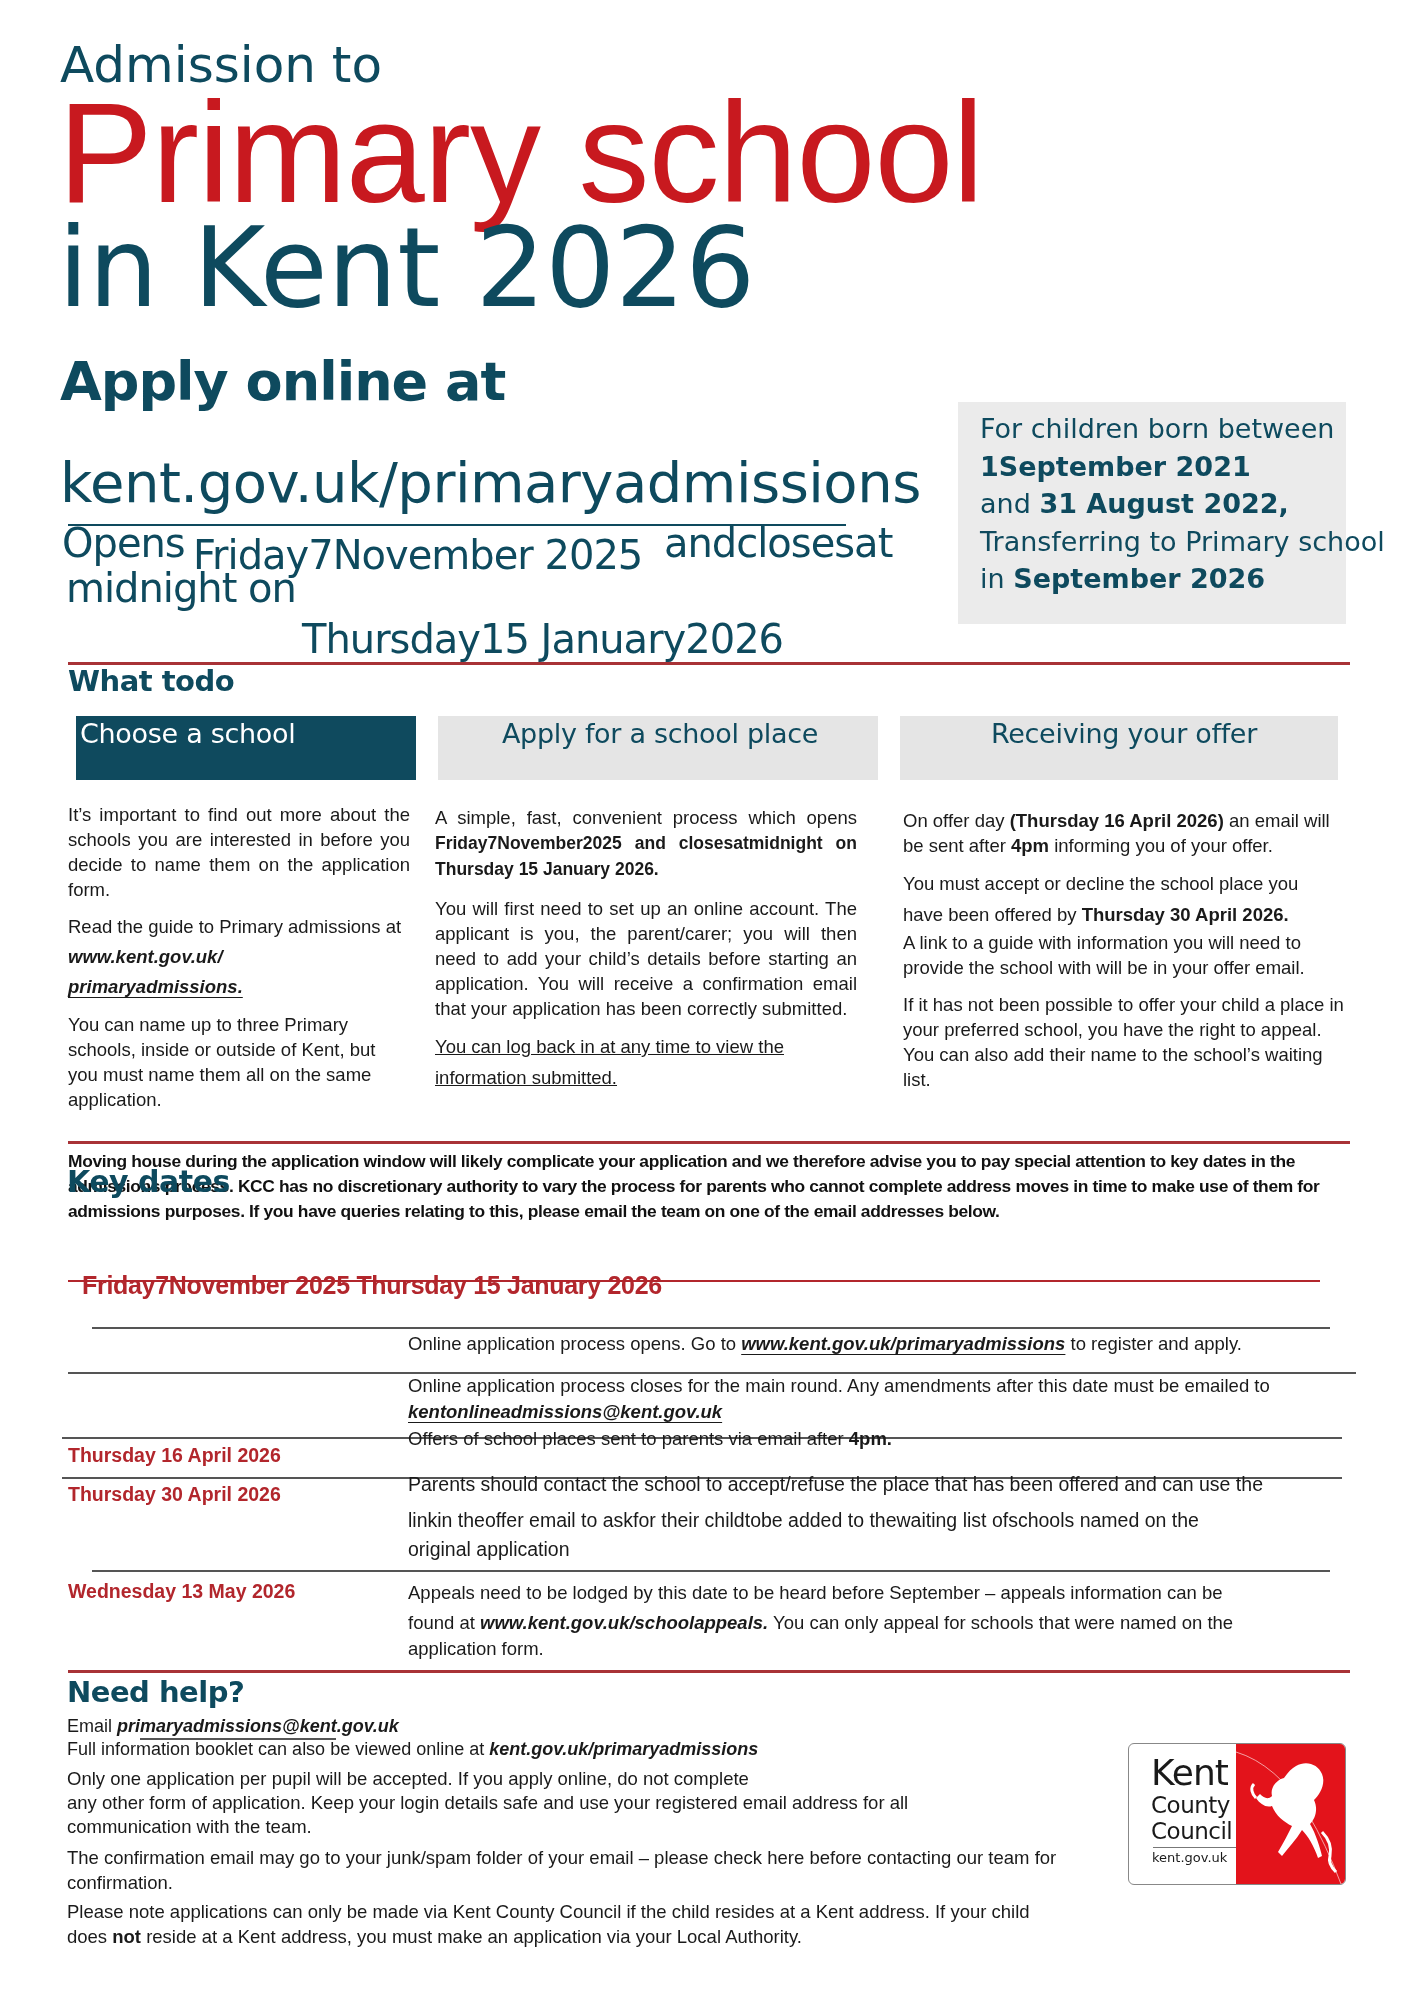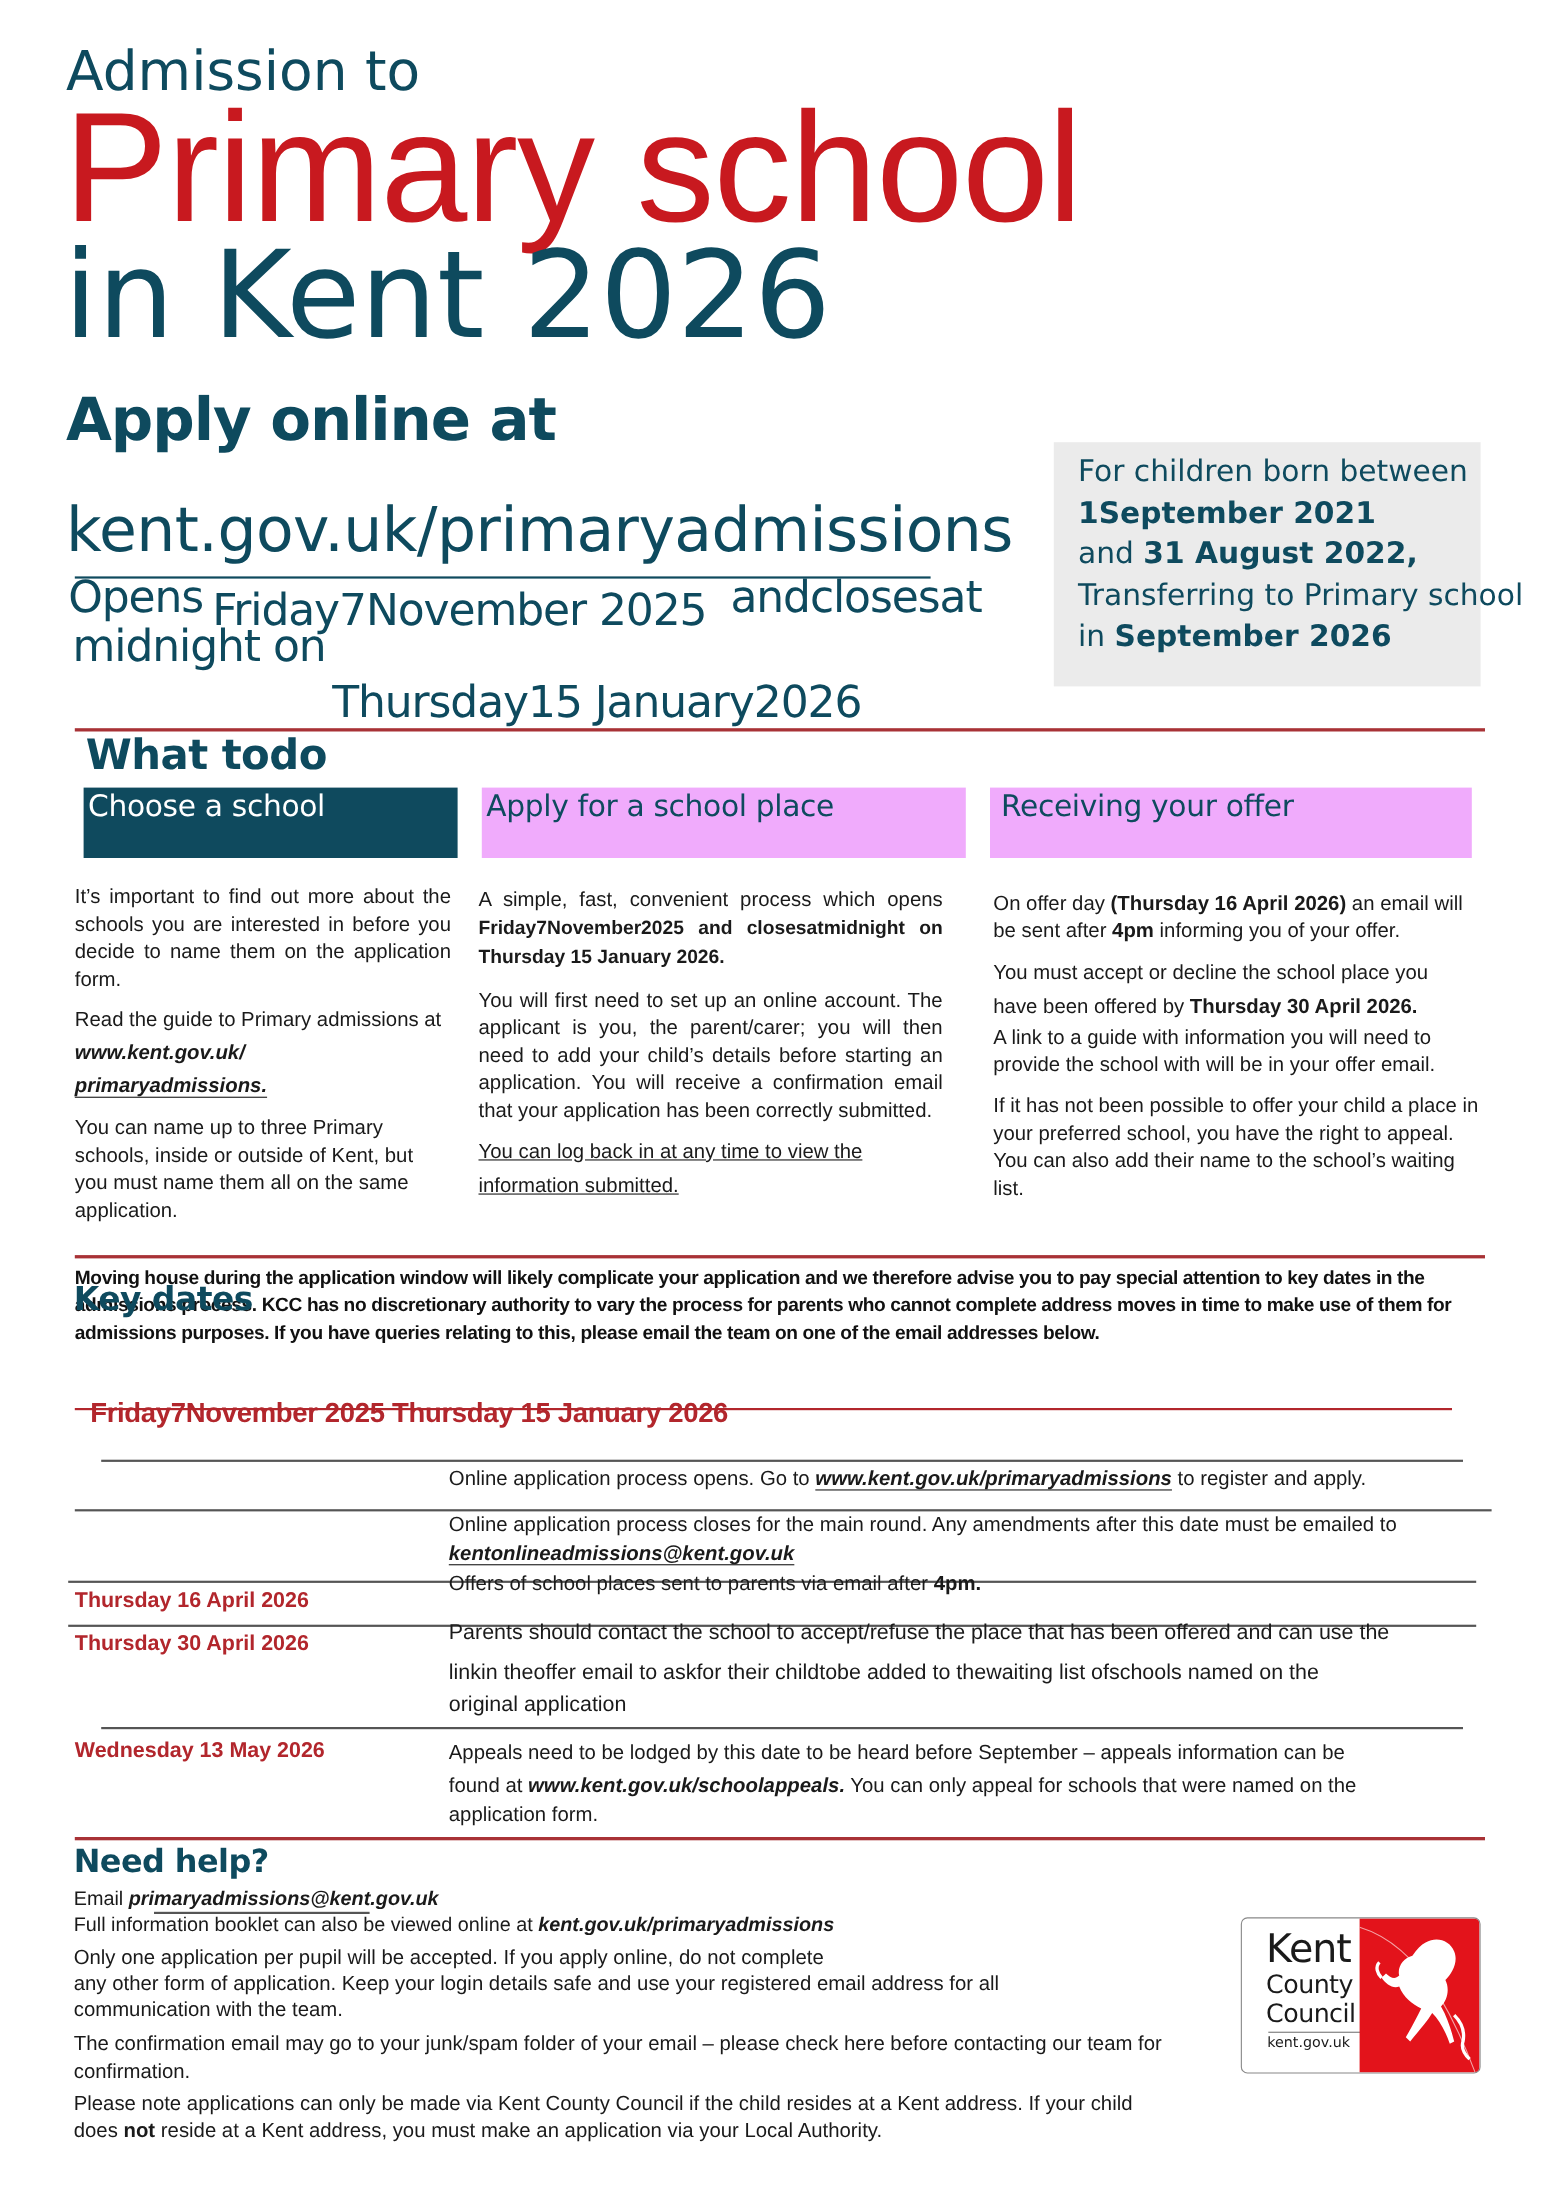--- a/index.html
+++ b/index.html
@@ -12,21 +12,21 @@
   .sans { font-family:"DejaVu Sans", sans-serif; }
   .lib { font-family:"Liberation Sans", sans-serif; }
   .body-text { font-family:"Liberation Sans", sans-serif; font-size:18.5px; line-height:25px; color:#1a1a1a; }
   .b { font-weight:bold; }
   .bi { font-weight:bold; font-style:italic; }
   .rule-red { position:absolute; height:3px; background:#a83236; }
   .rule-thin { position:absolute; height:1.5px; background:#555; }
   .rule-red-thin { position:absolute; height:1.5px; background:#b2262c; }
   .tab { position:absolute; height:64px; top:716px; font-family:"DejaVu Sans", sans-serif; font-size:27px; padding:2px 0 0 4px; box-sizing:border-box; letter-spacing:-0.3px; }
   .tab.active { background:#0f4a5e; color:#ffffff; }
-  .tab.inactive { background:#f0abfc; color:#0e4a5e; }
+  .tab.inactive { background:#e5e5e5; color:#0e4a5e;text-align:center; }
   .infobox { position:absolute; left:958px; top:402px; width:388px; height:222px; background:#ebebeb; }
   .infobox div { font-family:"DejaVu Sans", sans-serif; font-size:27px; line-height:37.5px; color:#0e4a5e; white-space:nowrap; }
   .kd-date { position:absolute; left:68px; font-family:"Liberation Sans", sans-serif; font-weight:bold; font-size:19.5px; color:#b2262c; }
   .kd-desc { position:absolute; left:408px; font-family:"Liberation Sans", sans-serif; font-size:18.5px; line-height:26px; color:#1a1a1a; }
   .u { text-decoration:underline; text-underline-offset:4px; }
   .logo { position:absolute; left:1128px; top:1743px; width:216px; height:140px; border:1.5px solid #888; border-radius:6px; overflow:hidden; background:#fff; }
   .logo .left { position:absolute; left:12px; top:0; width:107px; height:140px; }
   .logo .right { position:absolute; left:107px; top:0; width:109px; height:140px; background:#e3131b; }
 </style>
 </head>
@@ -48,21 +48,21 @@
   <div style="position:absolute;left:22px;top:8px;">
     <div>For children born between</div>
     <div class="b">1September 2021</div>
     <div><span>and </span><span class="b">31 August 2022,</span></div>
     <div>Transferring to Primary school</div>
     <div><span>in </span><span class="b">September 2026</span></div>
   </div>
 </div>
 
 <div class="rule-red" style="left:68px;top:662px;width:1282px;"></div>
-<div class="abs sans teal b" style="left:78px;top:664px;font-size:38px;letter-spacing:-0.5px;">What todo</div>
+<div class="abs sans teal b" style="left:68px;top:664px;font-size:29px;letter-spacing:-0.5px;">What todo</div>
 
 <div class="tab active" style="left:76px;width:340px;">Choose a school</div>
 <div class="tab inactive" style="left:438px;width:440px;">Apply for a school place</div>
 <div class="tab inactive" style="left:900px;width:438px;padding-left:10px;">Receiving your offer</div>
 
 <div class="abs body-text" style="left:68px;top:802px;width:342px;text-align:justify;">
   <p style="margin:0 0 10px 0;">It’s important to find out more about the schools you are interested in before you decide to name them on the application form.</p>
   <p style="margin:0 0 10px 0;line-height:30px;text-align:left;"><span>Read the guide to Primary admissions at </span><span class="bi">www.kent.gov.uk/</span><br><span class="bi u">primaryadmissions.</span></p>
   <p style="margin:0;text-align:left;line-height:25px;">You can name up to three Primary schools, inside or outside of Kent, but you must name them all on the same application.</p>
 </div>

